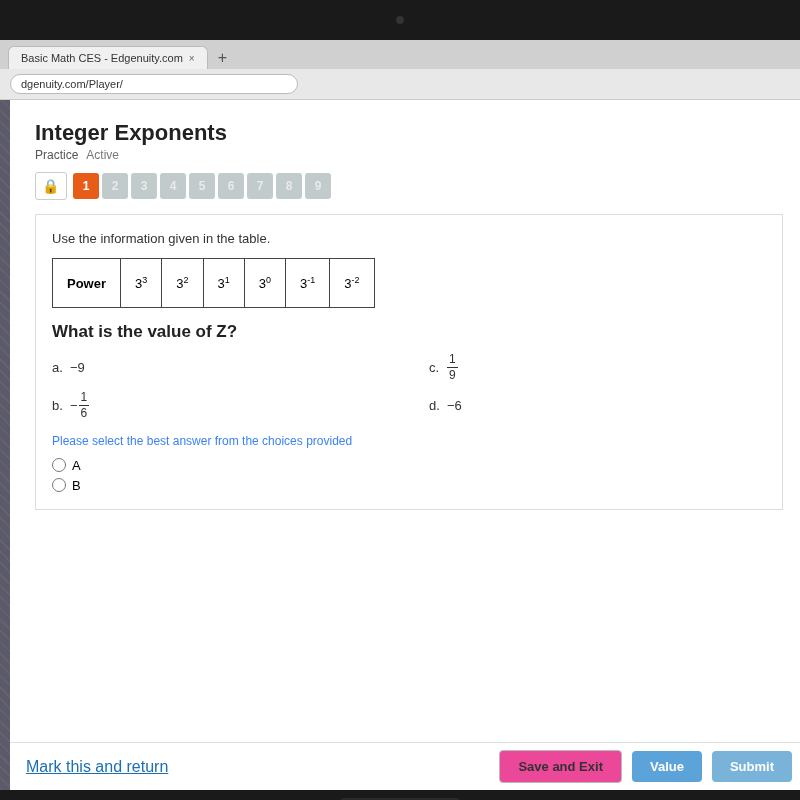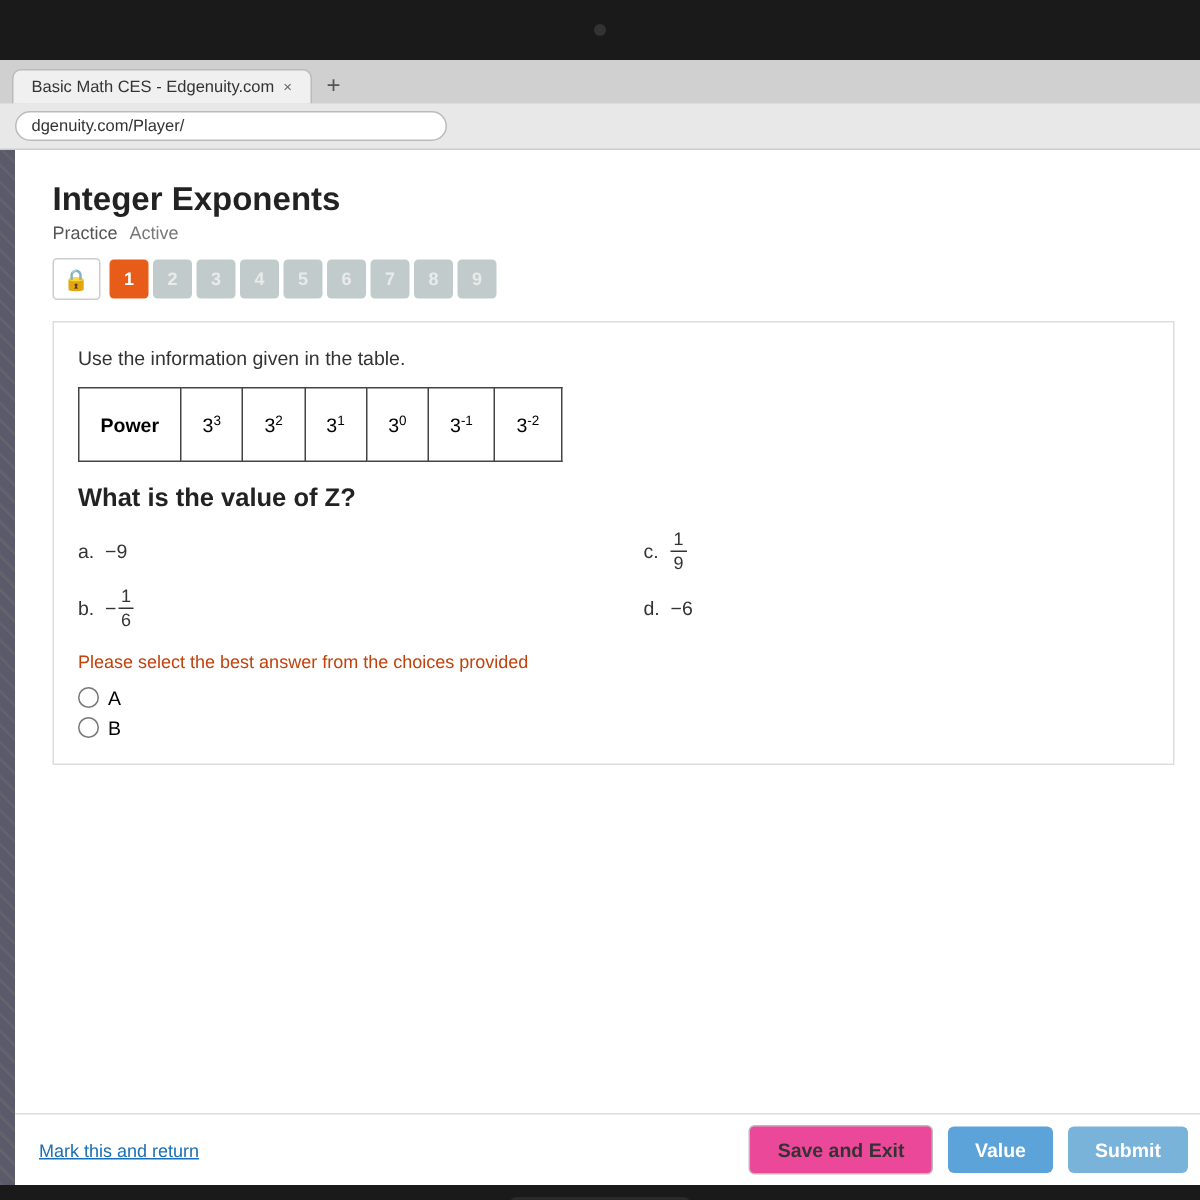--- a/index.html
+++ b/index.html
@@ -247,21 +247,21 @@
       padding: 0 2px;
     }
     .neg-fraction {
       display: inline-flex;
       align-items: center;
       gap: 1px;
     }
 
     .select-message {
       font-size: 12px;
-      color: #c2410c;
+      color: #3b82f6;
       margin-bottom: 10px;
     }
 
     .radio-options {
       display: flex;
       flex-direction: column;
       gap: 5px;
       font-size: 13px;
     }
     .radio-option {
@@ -287,21 +287,21 @@
       right: 0;
       background: white;
       border-top: 1px solid #ddd;
       display: flex;
       align-items: center;
       padding: 8px 16px;
       gap: 10px;
       height: 48px;
     }
     .mark-return-link {
-      font-size: 12px;
+      font-size: 16px;
       color: #1a6fb5;
       text-decoration: underline;
       cursor: pointer;
       flex: 1;
     }
     .btn {
       padding: 8px 18px;
       border: none;
       border-radius: 4px;
       font-size: 13px;

